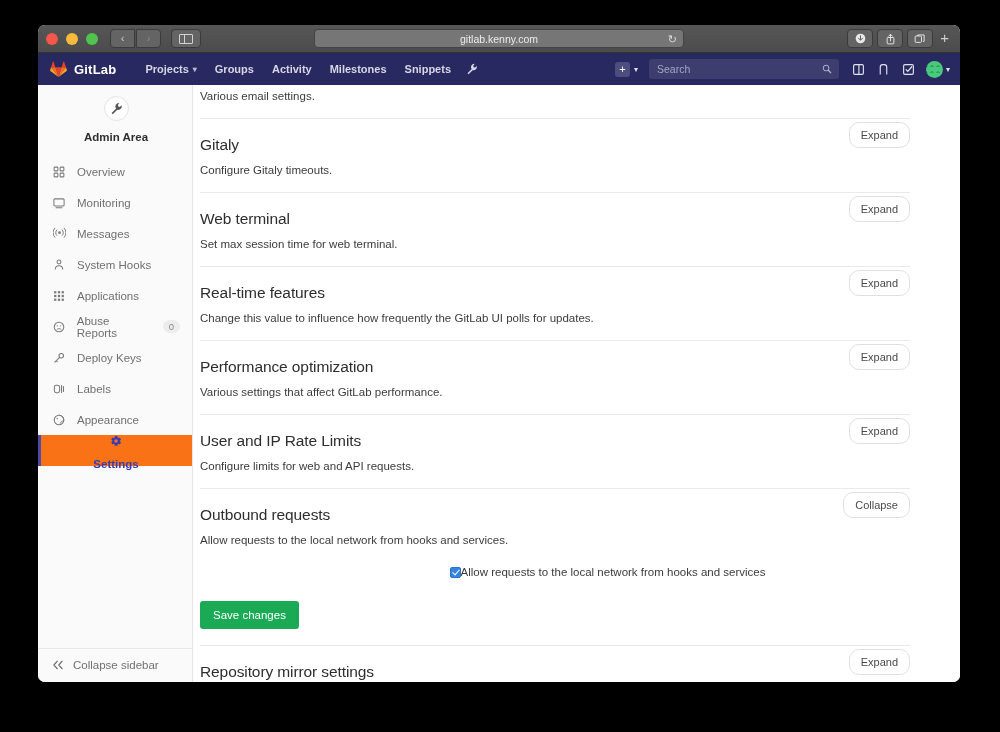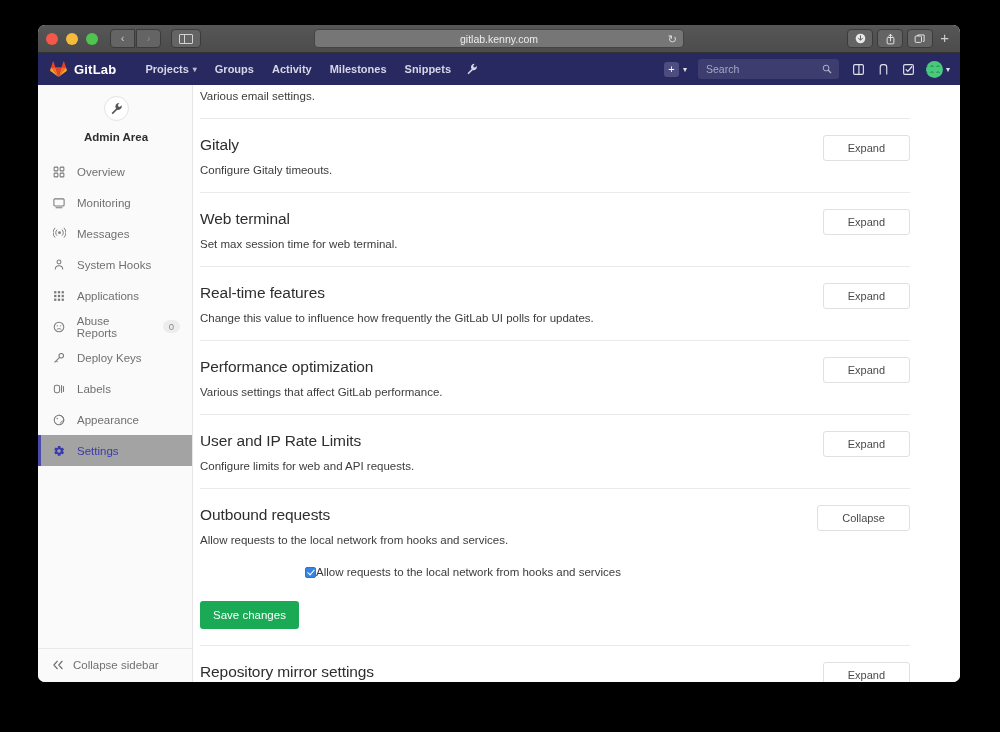--- a/index.html
+++ b/index.html
@@ -111,21 +111,21 @@
     color: #fff; padding: 2px 4px;
   }
   .plus-square {
     width: 15px; height: 15px; border-radius: 3px;
     background: #4d4d80;
     display: flex; align-items: center; justify-content: center;
     font-size: 11px; line-height: 1;
   }
   .search-wrap {
     position: relative;
-    width: 141px; height: 20px;
+    width: 190px; height: 20px;
     background: #3d3d70;
     border-radius: 3px;
     display: flex; align-items: center;
     padding: 0 8px;
     margin: 0 6px 0 4px;
   }
   .search-wrap input {
     background: transparent; border: 0; outline: 0;
     color: #d8d8ea; font-size: 10.5px; width: 100%;
     font-family: "Liberation Sans", sans-serif;
@@ -178,21 +178,21 @@
     padding: 0 12px 0 14px;
     color: #707070; font-size: 11.5px;
     position: relative;
     text-decoration: none;
   }
   .side-item .s-ic {
     width: 14px; display: flex; align-items: center; justify-content: center;
     color: #7a7a7a;
   }
   .side-item.active {
-    background: #a3a3a3; color: #3a3ab0; font-weight: normal;
+    background: #f97316; color: #3a3ab0; font-weight: bold; flex-direction: column;
   }
   .side-item.active .s-ic { color: #3a3ab0; }
   .side-item.active:before {
     content: ""; position: absolute; left: 0; top: 0; bottom: 0;
     width: 3px; background: #4a4aa8;
   }
   .badge {
     margin-left: auto;
     background: #ededed; color: #888;
     font-size: 9.5px; border-radius: 9px;
@@ -225,33 +225,34 @@
     padding: 17px 0 16px 0;
     position: relative;
   }
   .sec-title {
     font-size: 15.5px; font-weight: normal; color: #2e2e2e;
     letter-spacing: -.1px;
     margin-bottom: 10px;
   }
   .sec-desc { font-size: 11.5px; color: #3c3c3c; }
   .sec-btn {
-    position: absolute; right: 0; top: 16px;
+    position: absolute; right: 0; top: 3px;
     min-width: 60px;
     background: #fff; border: 1px solid #e0e0e0;
-    border-radius: 3px;
+    border-radius: 10px;
     font-size: 11px; color: #4a4a4a;
-    padding: 6px 24px;
+    padding: 6px 11px;
     font-family: "Liberation Sans", sans-serif;
     cursor: pointer;
   }
   .sec-body { padding-top: 20px; }
   .chk-row {
     display: flex; align-items: center; 
     padding-left: 105px;
+    justify-content: center;
   }
   .chk {
     width: 11px; height: 11px; border-radius: 2px;
     background: #3584e4; border: 1px solid #2f74c8;
     position: relative; flex: none;
   }
   .chk:after {
     content: ""; position: absolute;
     left: 3px; top: 0.5px; width: 3px; height: 6px;
     border: solid #fff; border-width: 0 1.6px 1.6px 0;

